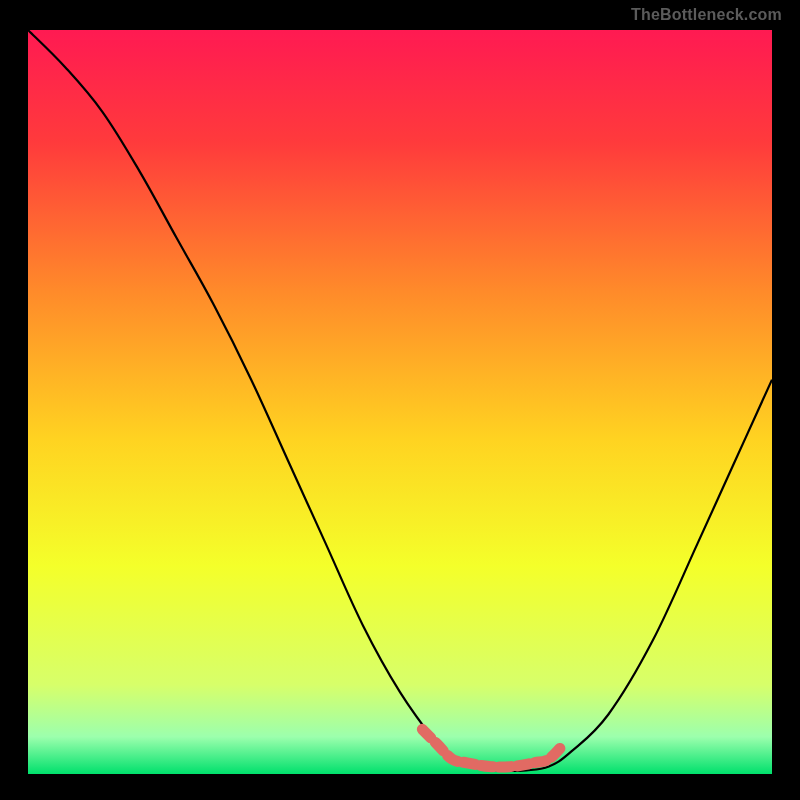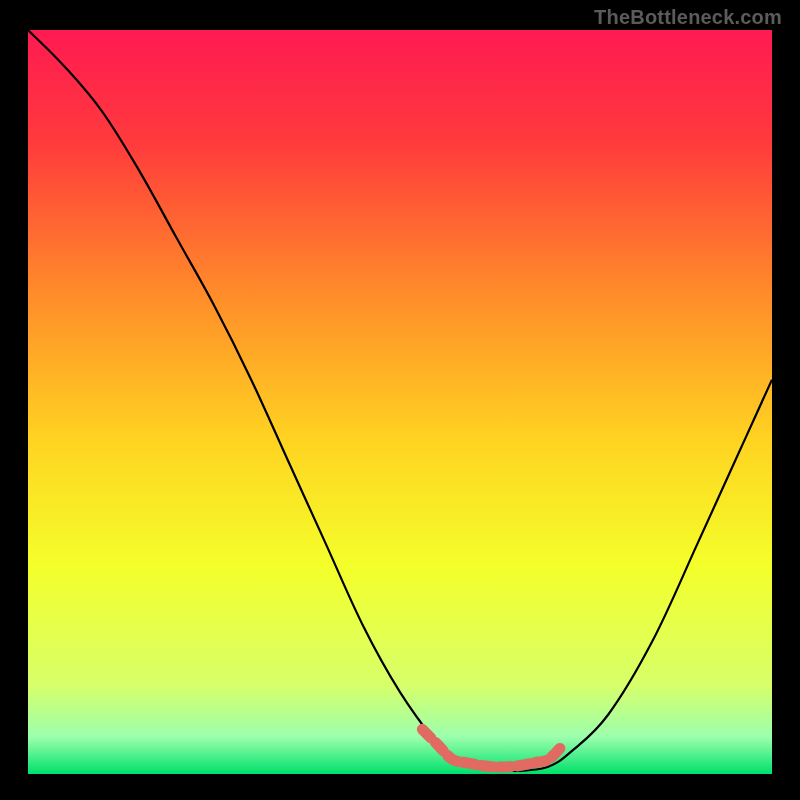--- a/index.html
+++ b/index.html
@@ -8,21 +8,21 @@
     position: absolute;
     left: 0; top: 0;
     width: 800px; height: 800px;
     background: #000;
   }
   .watermark {
     position: absolute;
     top: 6px;
     right: 18px;
     font-family: Arial, Helvetica, sans-serif;
-    font-size: 20px;
+    font-size: 16px;
     font-weight: bold;
     color: #5b5b5b;
     letter-spacing: 0.2px;
   }
   .plot {
     position: absolute;
     left: 28px;
     top: 30px;
     width: 744px;
     height: 744px;

